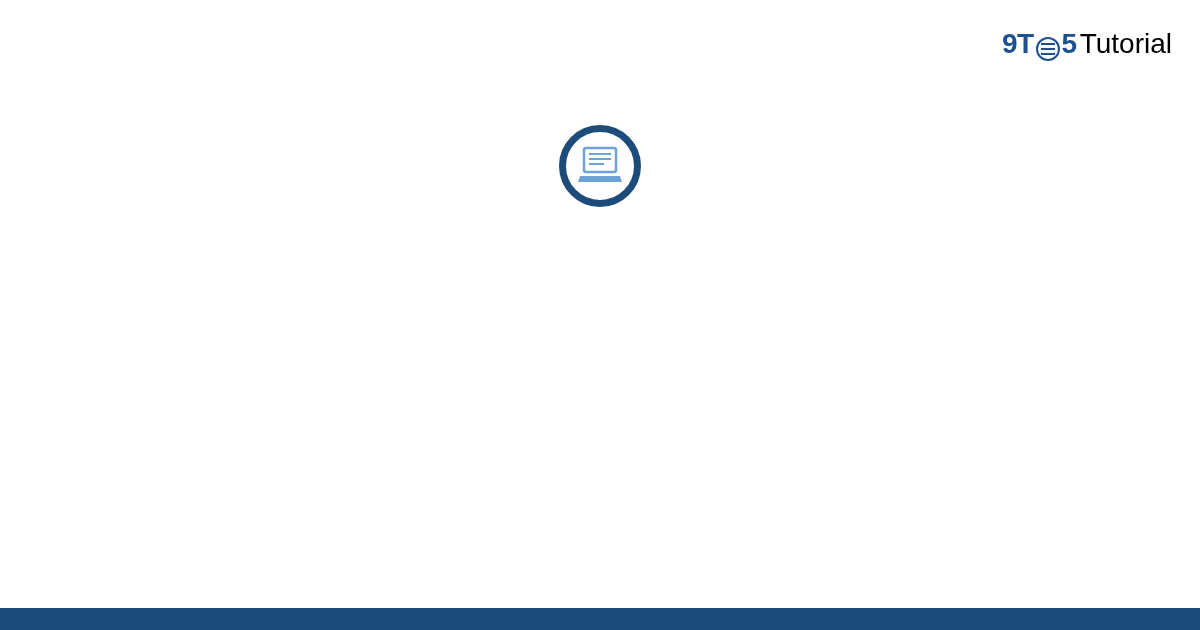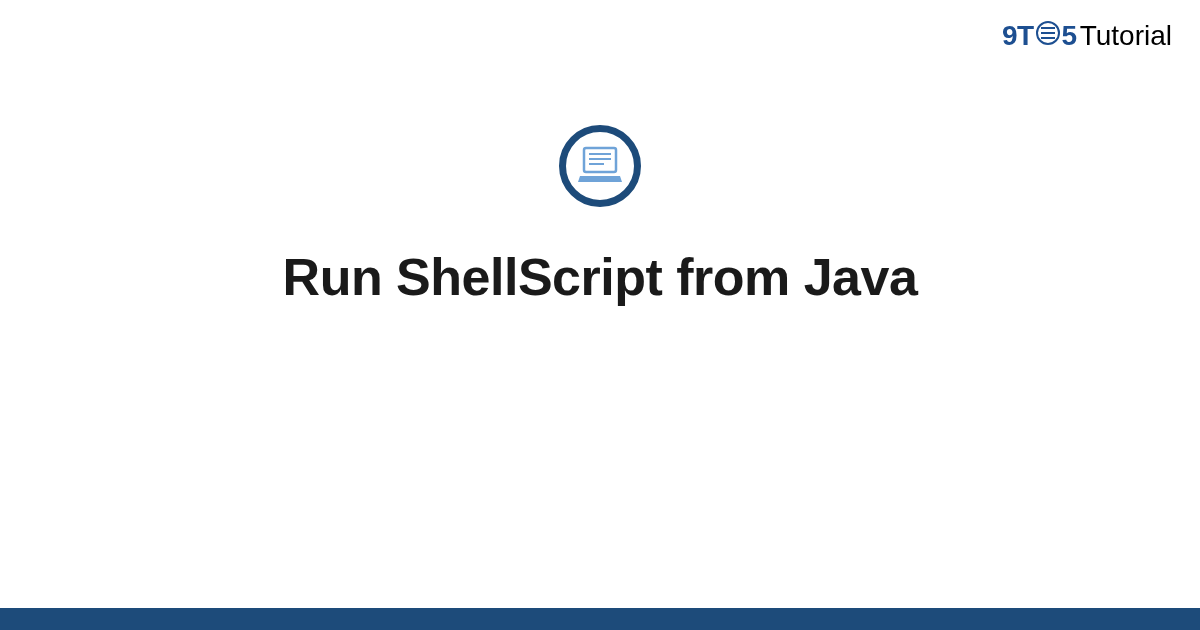--- a/index.html
+++ b/index.html
@@ -10,24 +10,24 @@
     body {
       width: 1200px;
       height: 630px;
       font-family: -apple-system, BlinkMacSystemFont, "Segoe UI", Helvetica, Arial, sans-serif;
       background: #ffffff;
       position: relative;
       overflow: hidden;
     }
     .brand {
       position: absolute;
-      top: 20px;
+      top: 28px;
       right: 28px;
       display: flex;
-      align-items: flex-start;
+      align-items: flex-end;
       gap: 1px;
     }
     .brand-9t {
       color: #1d4f91;
       font-size: 28px;
       font-weight: 600;
       letter-spacing: -0.5px;
     }
     .brand-circle {
       width: 24px;
@@ -128,16 +128,15 @@
 <div class="center-content">
   <div class="icon-wrapper">
     <svg width="48" height="40" viewBox="0 0 48 40">
       <rect x="8" y="2" width="32" height="24" rx="2" fill="none" stroke="#6fa3d8" stroke-width="2.5"></rect>
       <line x1="13" y1="8" x2="35" y2="8" stroke="#6fa3d8" stroke-width="2"></line>
       <line x1="13" y1="13" x2="35" y2="13" stroke="#6fa3d8" stroke-width="2"></line>
       <line x1="13" y1="18" x2="28" y2="18" stroke="#6fa3d8" stroke-width="2"></line>
       <path d="M 4 30 L 44 30 L 46 36 L 2 36 Z" fill="#6fa3d8"></path>
     </svg>
   </div>
-  <h1 class="title">Run ShellScript from Java</h1>
 </div>
 
 <div class="footer-bar"></div>
 
 </body></html>

